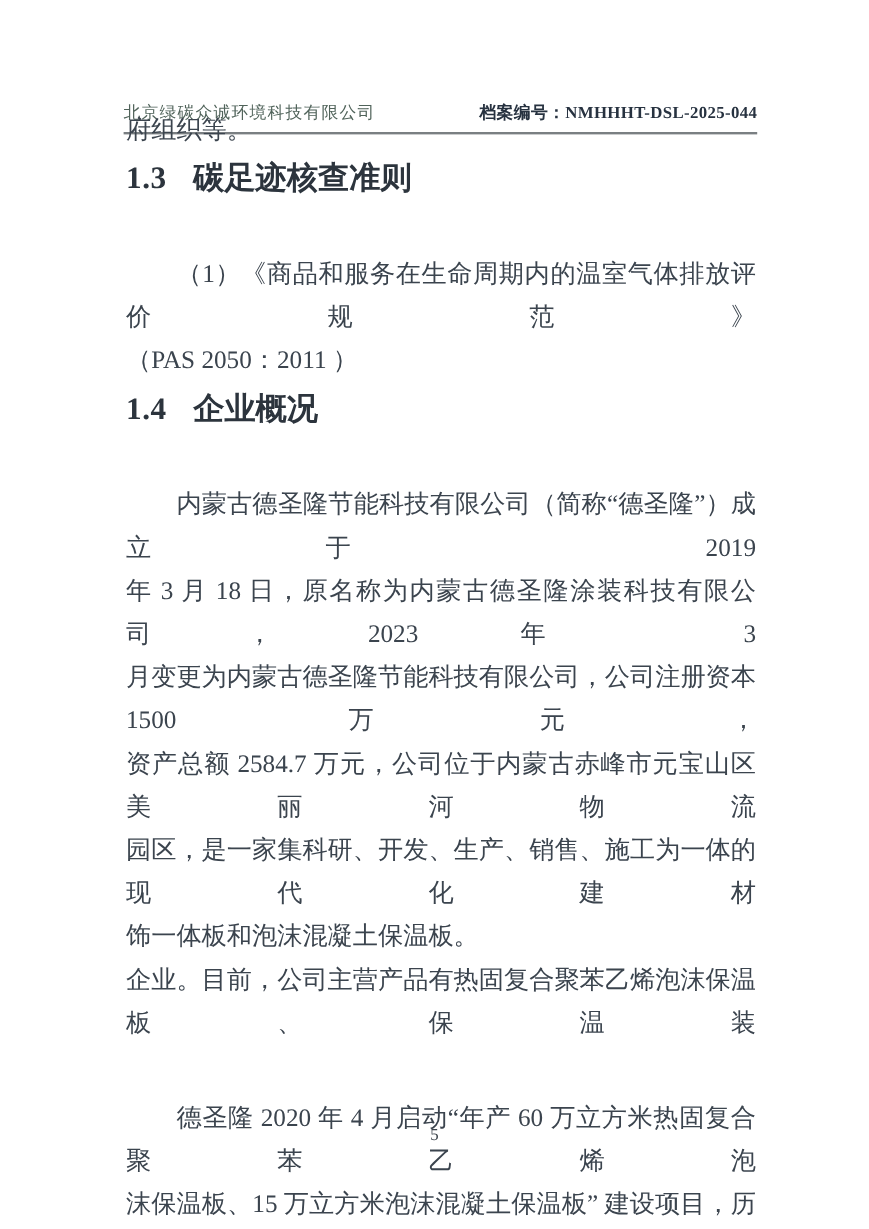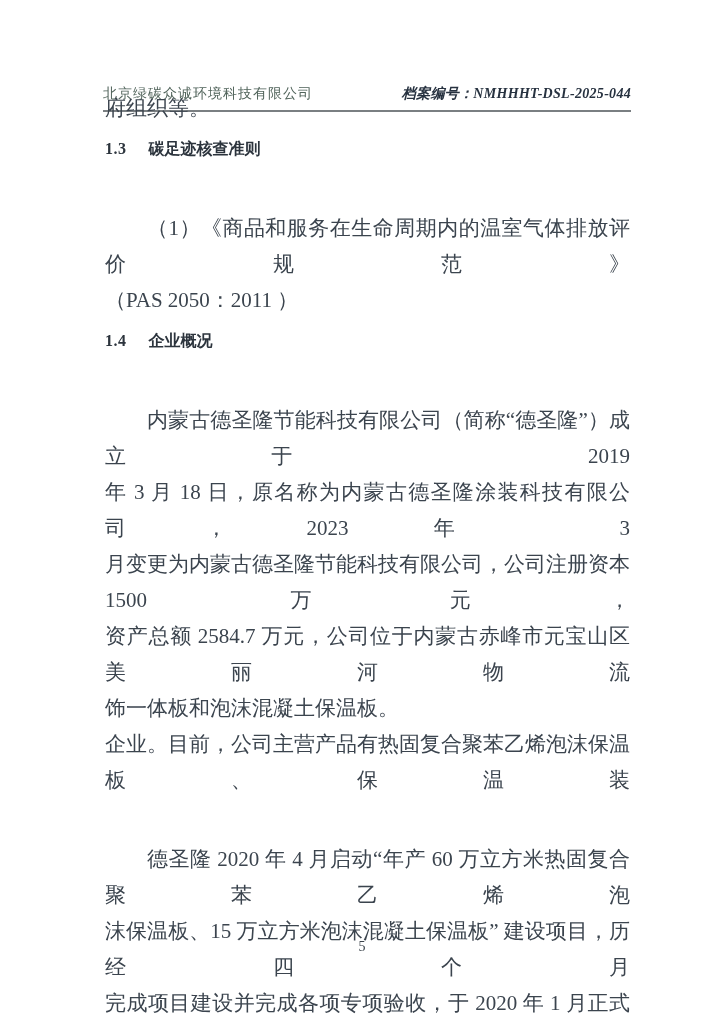--- a/index.html
+++ b/index.html
@@ -30,21 +30,20 @@
     margin-top: 38px;
   }
   .header .company {
     color: #50635a;
     letter-spacing: 1px;
   }
   .header .doc-no {
     color: #273240;
     font-weight: 600;
     letter-spacing: 0.3px;
-    font-style: italic;
   }
   .content {
     position: absolute;
     left: 105px;
     right: 94px;
     top: 90px;
     font-size: 21px;
     line-height: 36px;
     color: #3b444e;
   }
@@ -54,21 +53,21 @@
   }
   .pline.last {
     text-align-last: auto;
   }
   .pline.first {
     text-indent: 2em;
     margin-top: 43px;
   }
   .heading {
     font-weight: bold;
-    font-size: 16px;
+    font-size: 26px;
     color: #2c343d;
     margin: 5px 0 3px 0;
     line-height: 36px;
   }
   .heading .hnum {
     margin-right: 22px;
     letter-spacing: 0.5px;
   }
   .footer {
     position: absolute;
@@ -102,20 +101,21 @@
     <div class="pline last">（PAS 2050：2011 ）</div>
 
     <div class="heading">
       <span class="hnum">1.4</span><span class="htitle">企业概况</span>
     </div>
 
     <div class="pline first">内蒙古德圣隆节能科技有限公司（简称“德圣隆”）成立于 2019</div>
     <div class="pline">年 3 月 18 日，原名称为内蒙古德圣隆涂装科技有限公司，2023 年 3</div>
     <div class="pline">月变更为内蒙古德圣隆节能科技有限公司，公司注册资本 1500 万元，</div>
     <div class="pline">资产总额 2584.7 万元，公司位于内蒙古赤峰市元宝山区美丽河物流</div>
+    <div class="pline">园区，是一家集科研、开发、生产、销售、施工为一体的现代化建材</div>
     <div class="pline last">饰一体板和泡沫混凝土保温板。</div>
     <div class="pline">企业。目前，公司主营产品有热固复合聚苯乙烯泡沫保温板、保温装</div>
 
     <div class="pline first">德圣隆 2020 年 4 月启动“年产 60 万立方米热固复合聚苯乙烯泡</div>
     <div class="pline">沫保温板、15 万立方米泡沫混凝土保温板” 建设项目，历经四个月</div>
     <div class="pline">完成项目建设并完成各项专项验收，于 2020 年 1 月正式投料试运行。</div>
     <div class="pline">2024 年 7 月公司完成改扩建升级，扩建前年产热固复合聚苯乙烯泡</div>
 
   </div>
 

